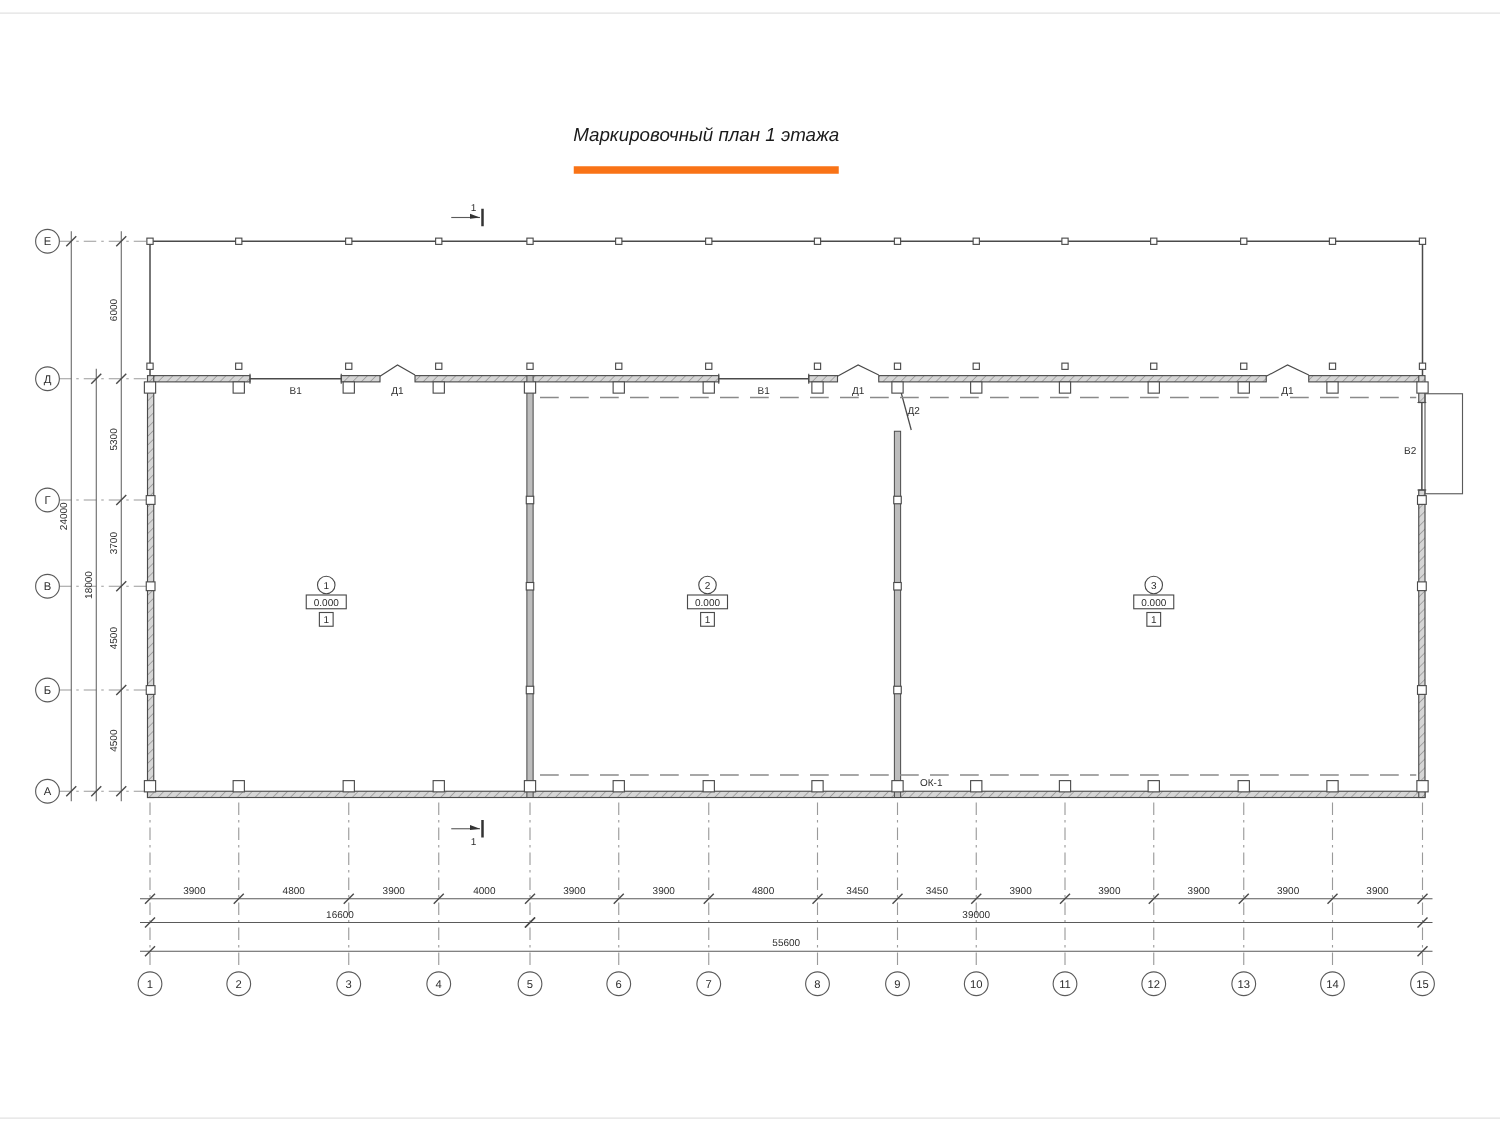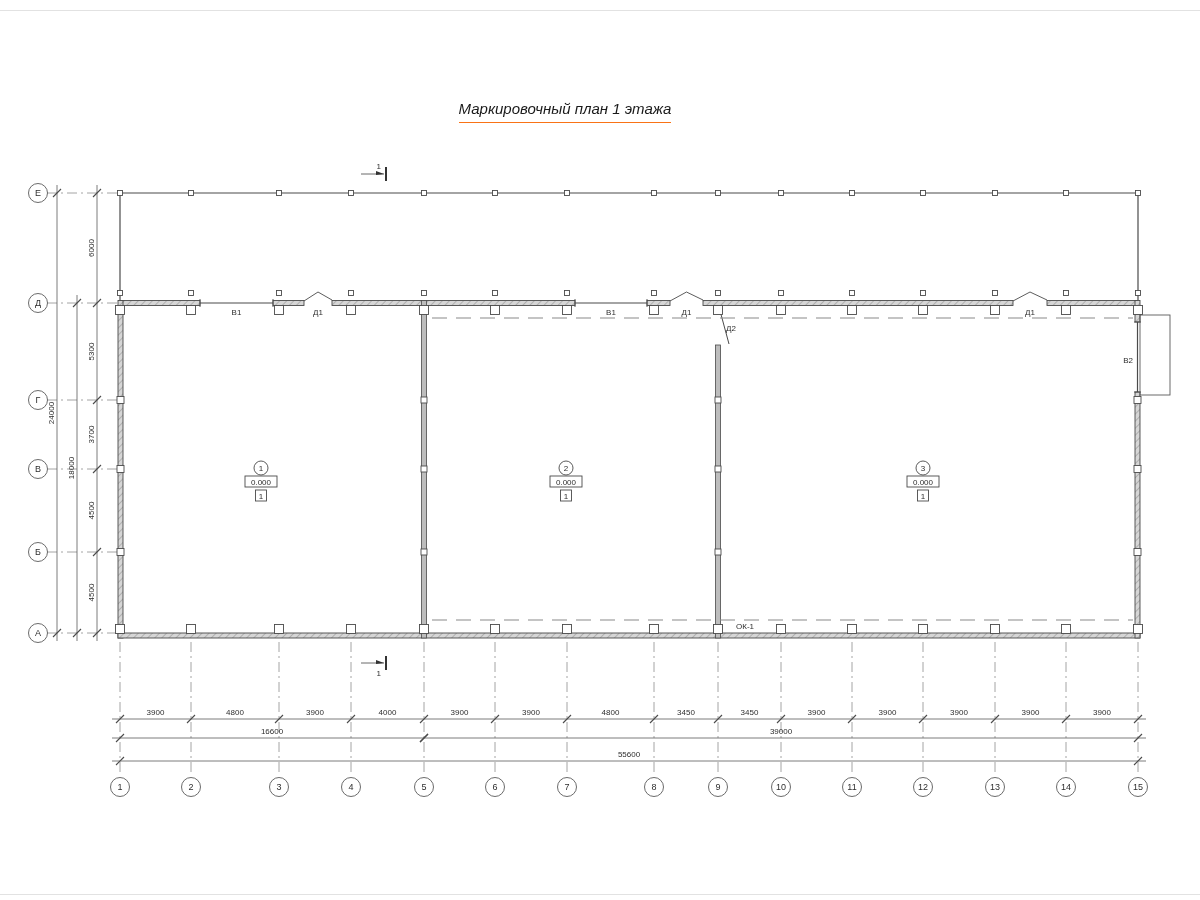--- a/index.html
+++ b/index.html
@@ -1,20 +1,20 @@
 <!DOCTYPE html>
 <html><head>
 <meta charset="utf-8">
 <style>
   html,body{margin:0;padding:0;background:#fff;}
   .sheet{position:relative;width:1200px;height:900px;background:#ffffff;overflow:hidden;
          font-family:"Liberation Sans", sans-serif;}
   .title{position:absolute;left:0;top:100px;width:1130px;text-align:center;
          font-size:15px;font-style:italic;color:#1a1a1a;}
-  .title span{border-bottom:1px solid #f97316;padding-bottom:5px;text-align:center;}
+  .title span{border-bottom:6px solid #f97316;padding-bottom:16px;text-align:center;}
   svg text{font-family:"Liberation Sans", sans-serif;fill:#2e2e2e;}
   .edge{position:absolute;left:0;width:1200px;height:1px;background:#e2e2e2;}
 </style>
 </head>
 <body>
 
 <div class="sheet">
   <div class="edge" style="top:10px"></div>
   <div class="edge" style="top:894px"></div>
   <div class="title"><span>Маркировочный план 1 этажа</span></div>

